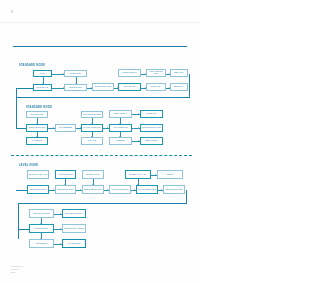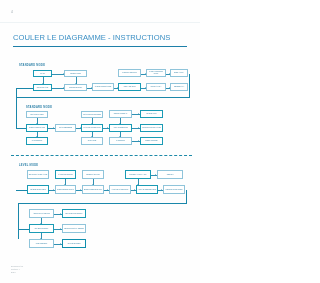--- a/index.html
+++ b/index.html
@@ -86,21 +86,20 @@
   .footer div{white-space:nowrap;}
 </style>
 </head>
 <body>
 
 <div class="page">
 
   <div class="page-num">4</div>
   <div class="top-rule"></div>
 
-  <div class="title">COULER LE DIAGRAMME - INSTRUCTIONS</div>
   <div class="title-rule"></div>
 
   <div class="section">
     <div class="sec-label" style="left:19px;top:64px;">STANDARD MODE</div>
 
     <div class="bx bold" style="left:33px;top:70px;width:19px;height:7px;">START</div>
     <div class="bx thin" style="left:64px;top:70px;width:23px;height:7px;">SELECT MODE</div>
     <div class="bx thin" style="left:118px;top:69px;width:23px;height:8px;">CONFIRM SETTINGS</div>
     <div class="bx thin" style="left:146px;top:69px;width:20px;height:8px;">CHECK PRESSURE LEVEL</div>
     <div class="bx thin" style="left:170px;top:69px;width:18px;height:8px;">OPEN VALVE A</div>

